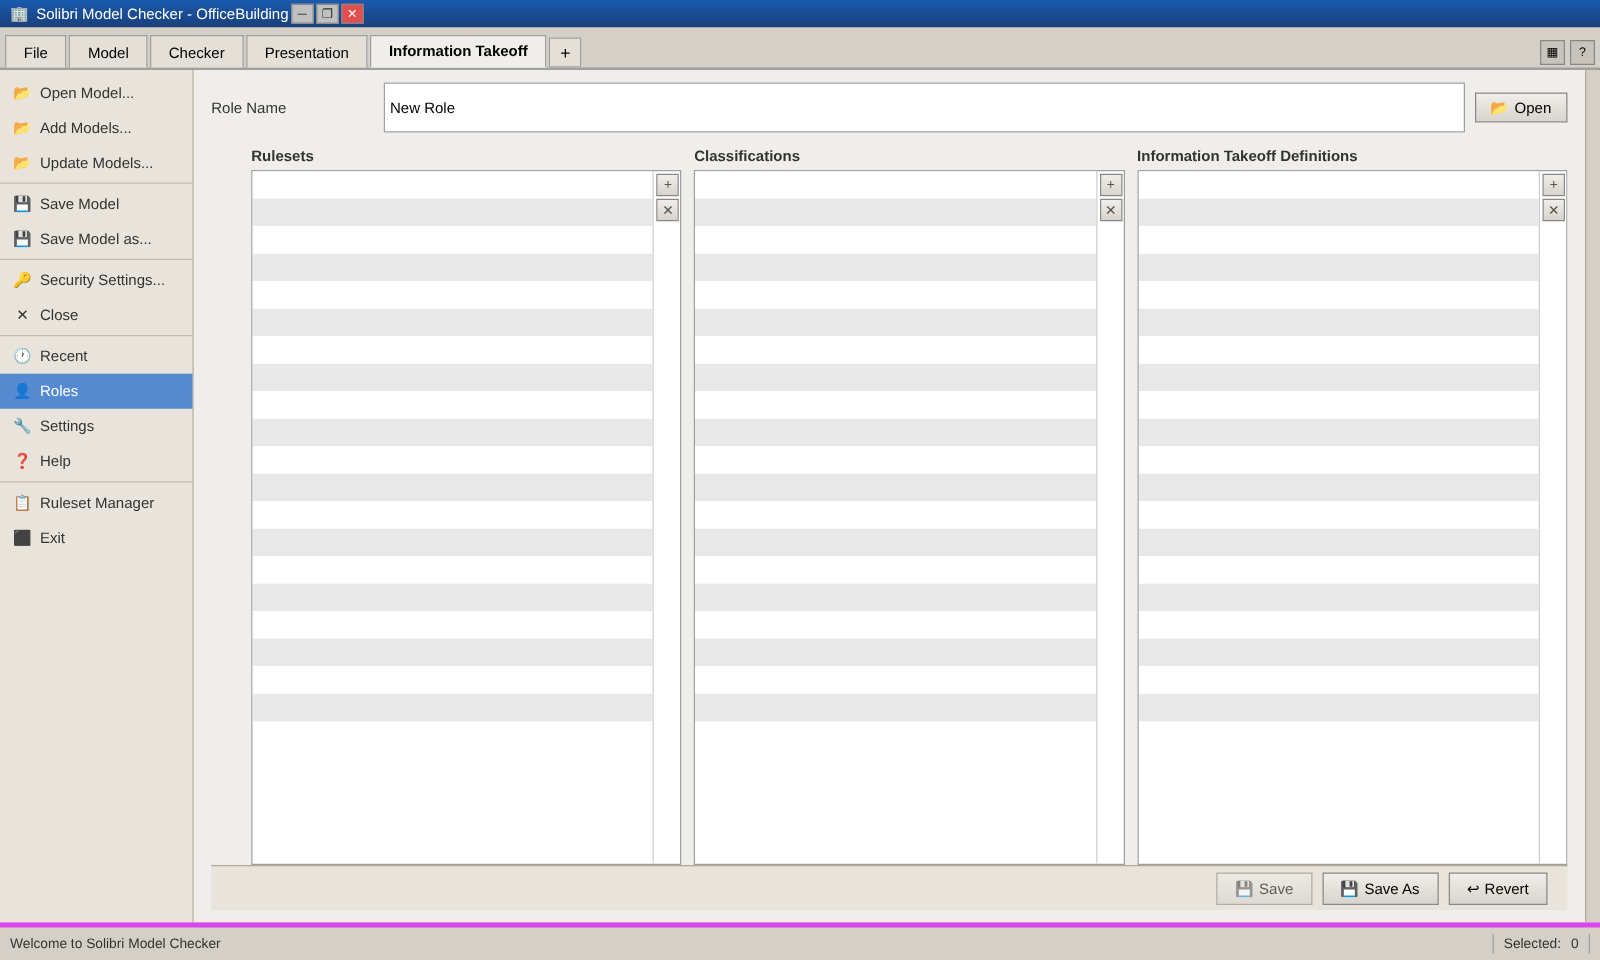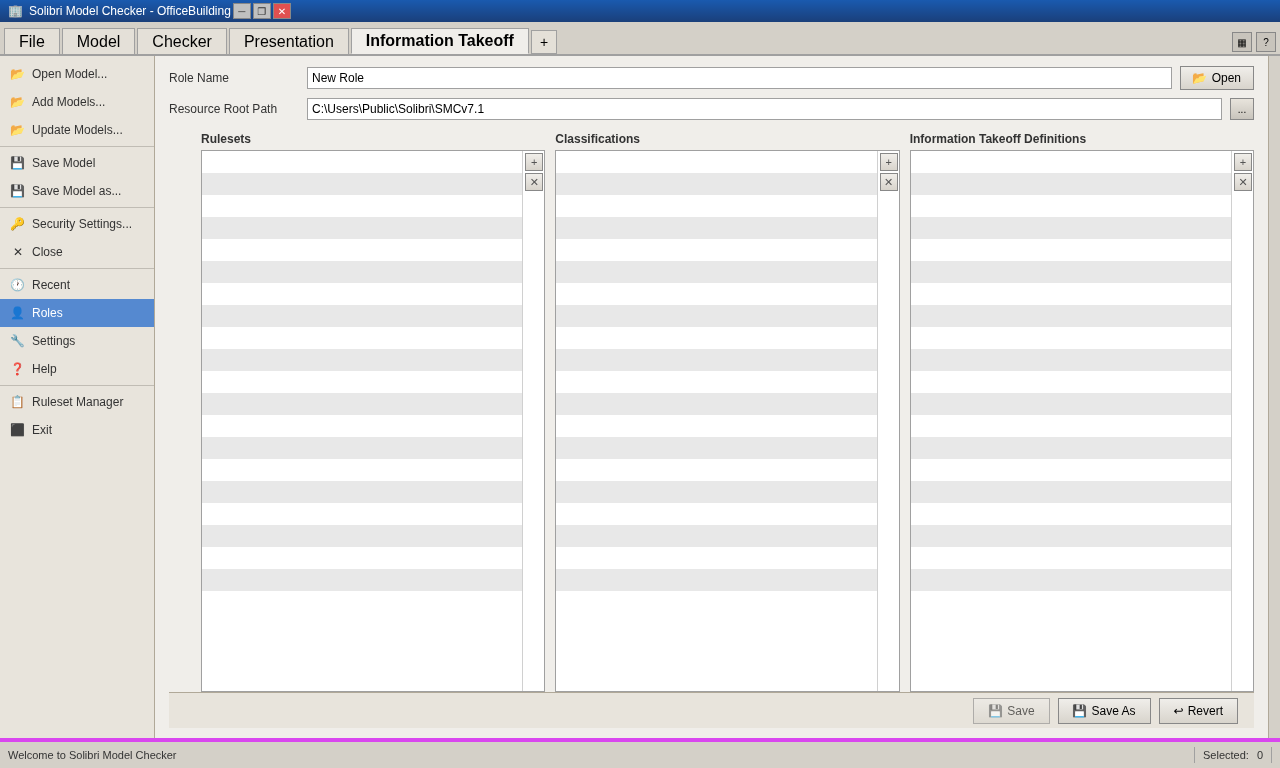--- a/index.html
+++ b/index.html
@@ -45,21 +45,21 @@
       border-bottom: 2px solid #a0a0a0;
       height: 34px;
     }
     .tab {
       padding: 4px 14px;
       background: #e4e0d8;
       border: 1px solid #a0a0a0;
       border-bottom: none;
       margin-right: 2px;
       cursor: pointer;
-      font-size: 16px;
+      font-size: 12px;
       height: 26px;
       display: flex; align-items: center;
     }
     .tab.active {
       background: #f0eeea;
       font-weight: bold;
       border-bottom: 1px solid #f0eeea;
     }
     .tab-add {
       padding: 2px 8px;
@@ -146,21 +146,21 @@
       gap: 8px;
     }
     .form-label {
       width: 130px;
       font-size: 12px;
       color: #333;
       flex-shrink: 0;
     }
     .form-input {
       flex: 1;
-      height: 22px;
+      height: 40px;
       border: 1px solid #a0a0a0;
       background: white;
       padding: 0 4px;
       font-size: 12px;
     }
     .btn-open {
       height: 24px;
       padding: 0 12px;
       background: linear-gradient(to bottom, #f0eeea, #d8d4cc);
       border: 1px solid #888;
@@ -388,27 +388,20 @@
   </div>
 
   <div id="content">
 
     <div class="form-row">
       <span class="form-label">Role Name</span>
       <input class="form-input" type="text" value="New Role" style="flex: 1 1 0%;">
       <button class="btn-open">
         <span>📂</span>
         <span>Open</span>
-      </button>
-    </div>
-    <div class="form-row">
-      <span class="form-label">Resource Root Path</span>
-      <input class="form-input" type="text" value="C:\Users\Public\Solibri\SMCv7.1" style="flex: 1 1 0%;">
-      <button class="btn-browse">
-        <span>...</span>
       </button>
     </div>
 
     <div class="panels-row">
 
       <div class="panel">
         <div class="panel-header">Rulesets</div>
         <div class="panel-body">
           <div class="panel-list">
             <div class="list-row"></div>

